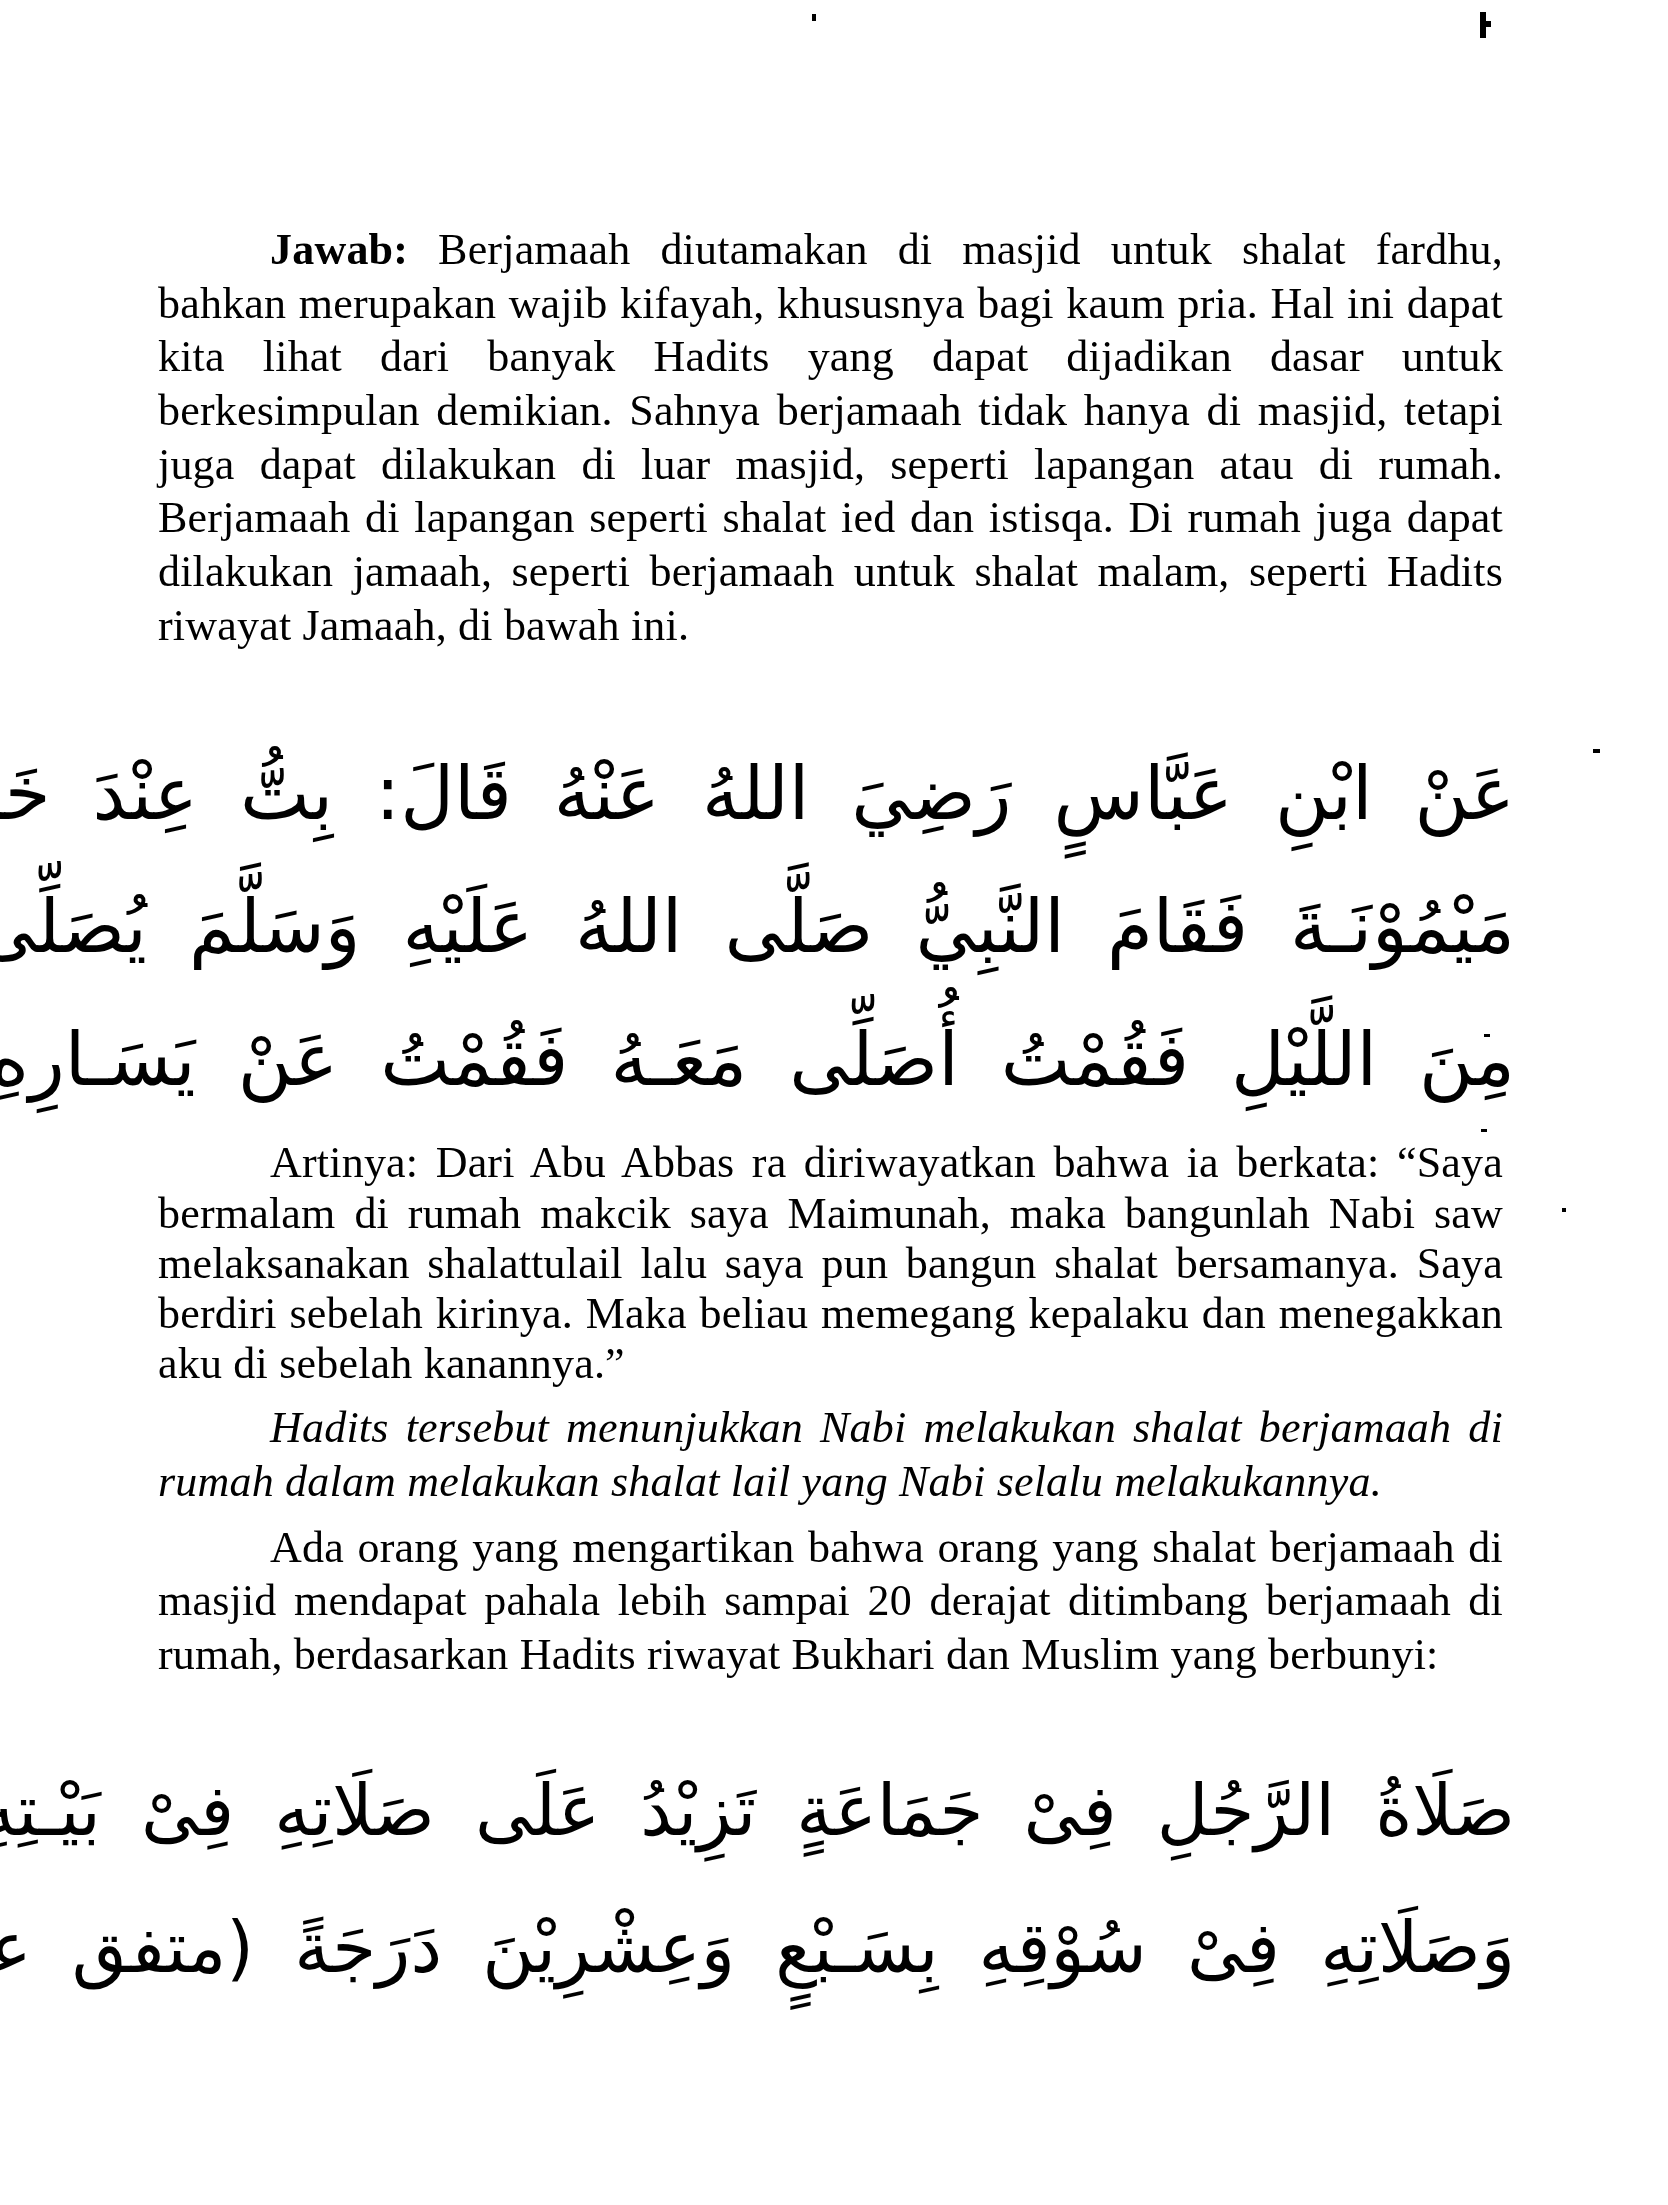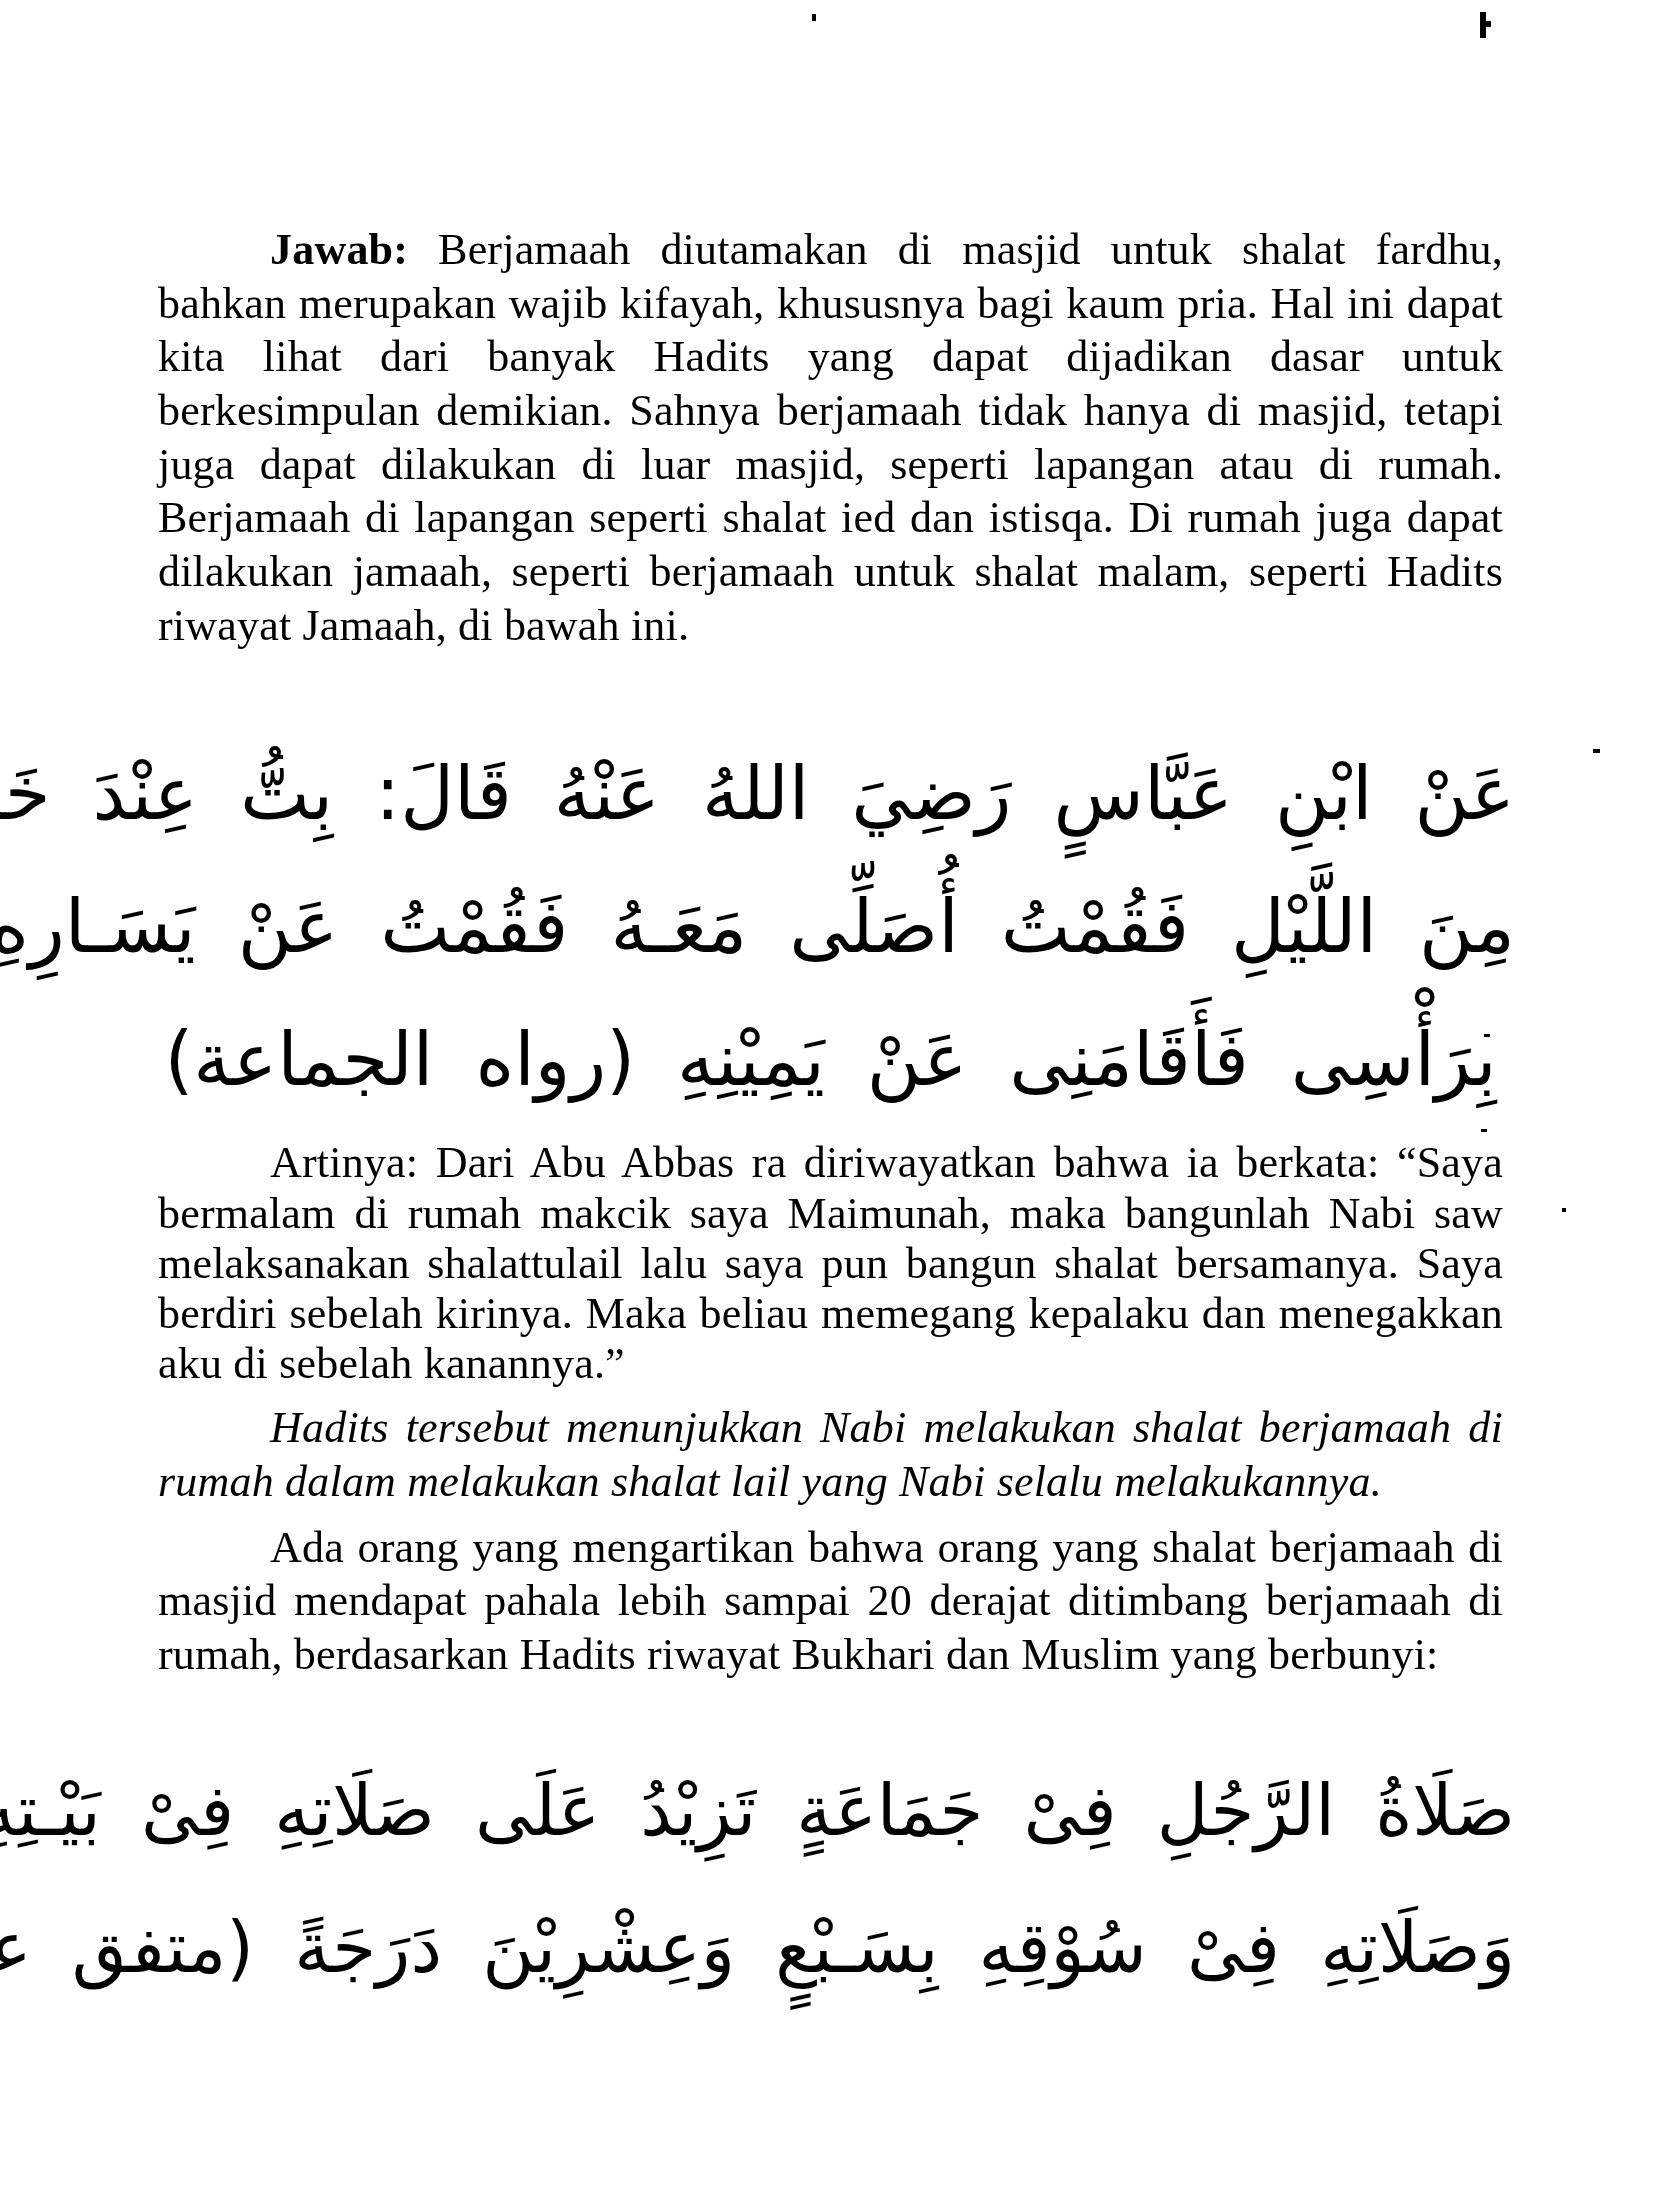--- a/index.html
+++ b/index.html
@@ -80,22 +80,22 @@
 
   <div class="speck speck-top-center"></div>
   <div class="mark-top-right"></div>
 
   <div class="content">
 
     <p class="body indent"><span class="lead-bold">Jawab:</span><span> Berjamaah diutamakan di masjid untuk shalat fardhu, bahkan merupakan wajib kifayah, khususnya bagi kaum pria. Hal ini dapat kita lihat dari banyak Hadits yang dapat dijadikan dasar untuk berkesimpulan demikian. Sahnya berjamaah tidak hanya di masjid, tetapi juga dapat dilakukan di luar masjid, seperti lapangan atau di rumah. Berjamaah di lapangan seperti shalat ied dan istisqa. Di rumah juga dapat dilakukan jamaah, seperti berjamaah untuk shalat malam, seperti Hadits riwayat Jamaah, di bawah ini.</span></p>
 
     <div class="arabic-block arabic-1" dir="rtl" lang="ar">
       <div class="ar-line">عَنْ ابْنِ عَبَّاسٍ رَضِيَ اللهُ عَنْهُ قَالَ: بِتُّ عِنْدَ خَالَتِيْ</div>
+      <div class="ar-line">مَيْمُوْنَـةَ فَقَامَ النَّبِيُّ صَلَّى اللهُ عَلَيْهِ وَسَلَّمَ يُصَلِّى</div>
       <div class="ar-line">مِنَ اللَّيْلِ فَقُمْتُ أُصَلِّى مَعَـهُ فَقُمْتُ عَنْ يَسَـارِهِ فَأَخَذَ</div>
-      <div class="ar-line">بِرَأْسِى فَأَقَامَنِى عَنْ يَمِيْنِهِ (رواه الجماعة)</div>
     </div>
 
     <p class="body italic indent mt-artinya"><span>Artinya:</span><span> Dari Abu Abbas ra diriwayatkan bahwa ia berkata: “Saya bermalam di rumah makcik saya Maimunah, maka bangunlah Nabi saw melaksanakan shalattulail lalu saya pun bangun shalat bersamanya. Saya berdiri sebelah kirinya. Maka beliau memegang kepalaku dan menegakkan aku di sebelah kanannya.”</span></p>
 
     <p class="body indent mt-hadits">Hadits tersebut menunjukkan Nabi melakukan shalat berjamaah di rumah dalam melakukan shalat lail yang Nabi selalu melakukannya.</p>
 
     <p class="body indent mt-ada">Ada orang yang mengartikan bahwa orang yang shalat berjamaah di masjid mendapat pahala lebih sampai 20 derajat ditimbang berjamaah di rumah, berdasarkan Hadits riwayat Bukhari dan Muslim yang berbunyi:</p>
 
     <div class="arabic-block arabic-2" dir="rtl" lang="ar">
       <div class="ar-line">صَلَاةُ الرَّجُلِ فِىْ جَمَاعَةٍ تَزِيْدُ عَلَى صَلَاتِهِ فِىْ بَيْـتِهِ</div>

